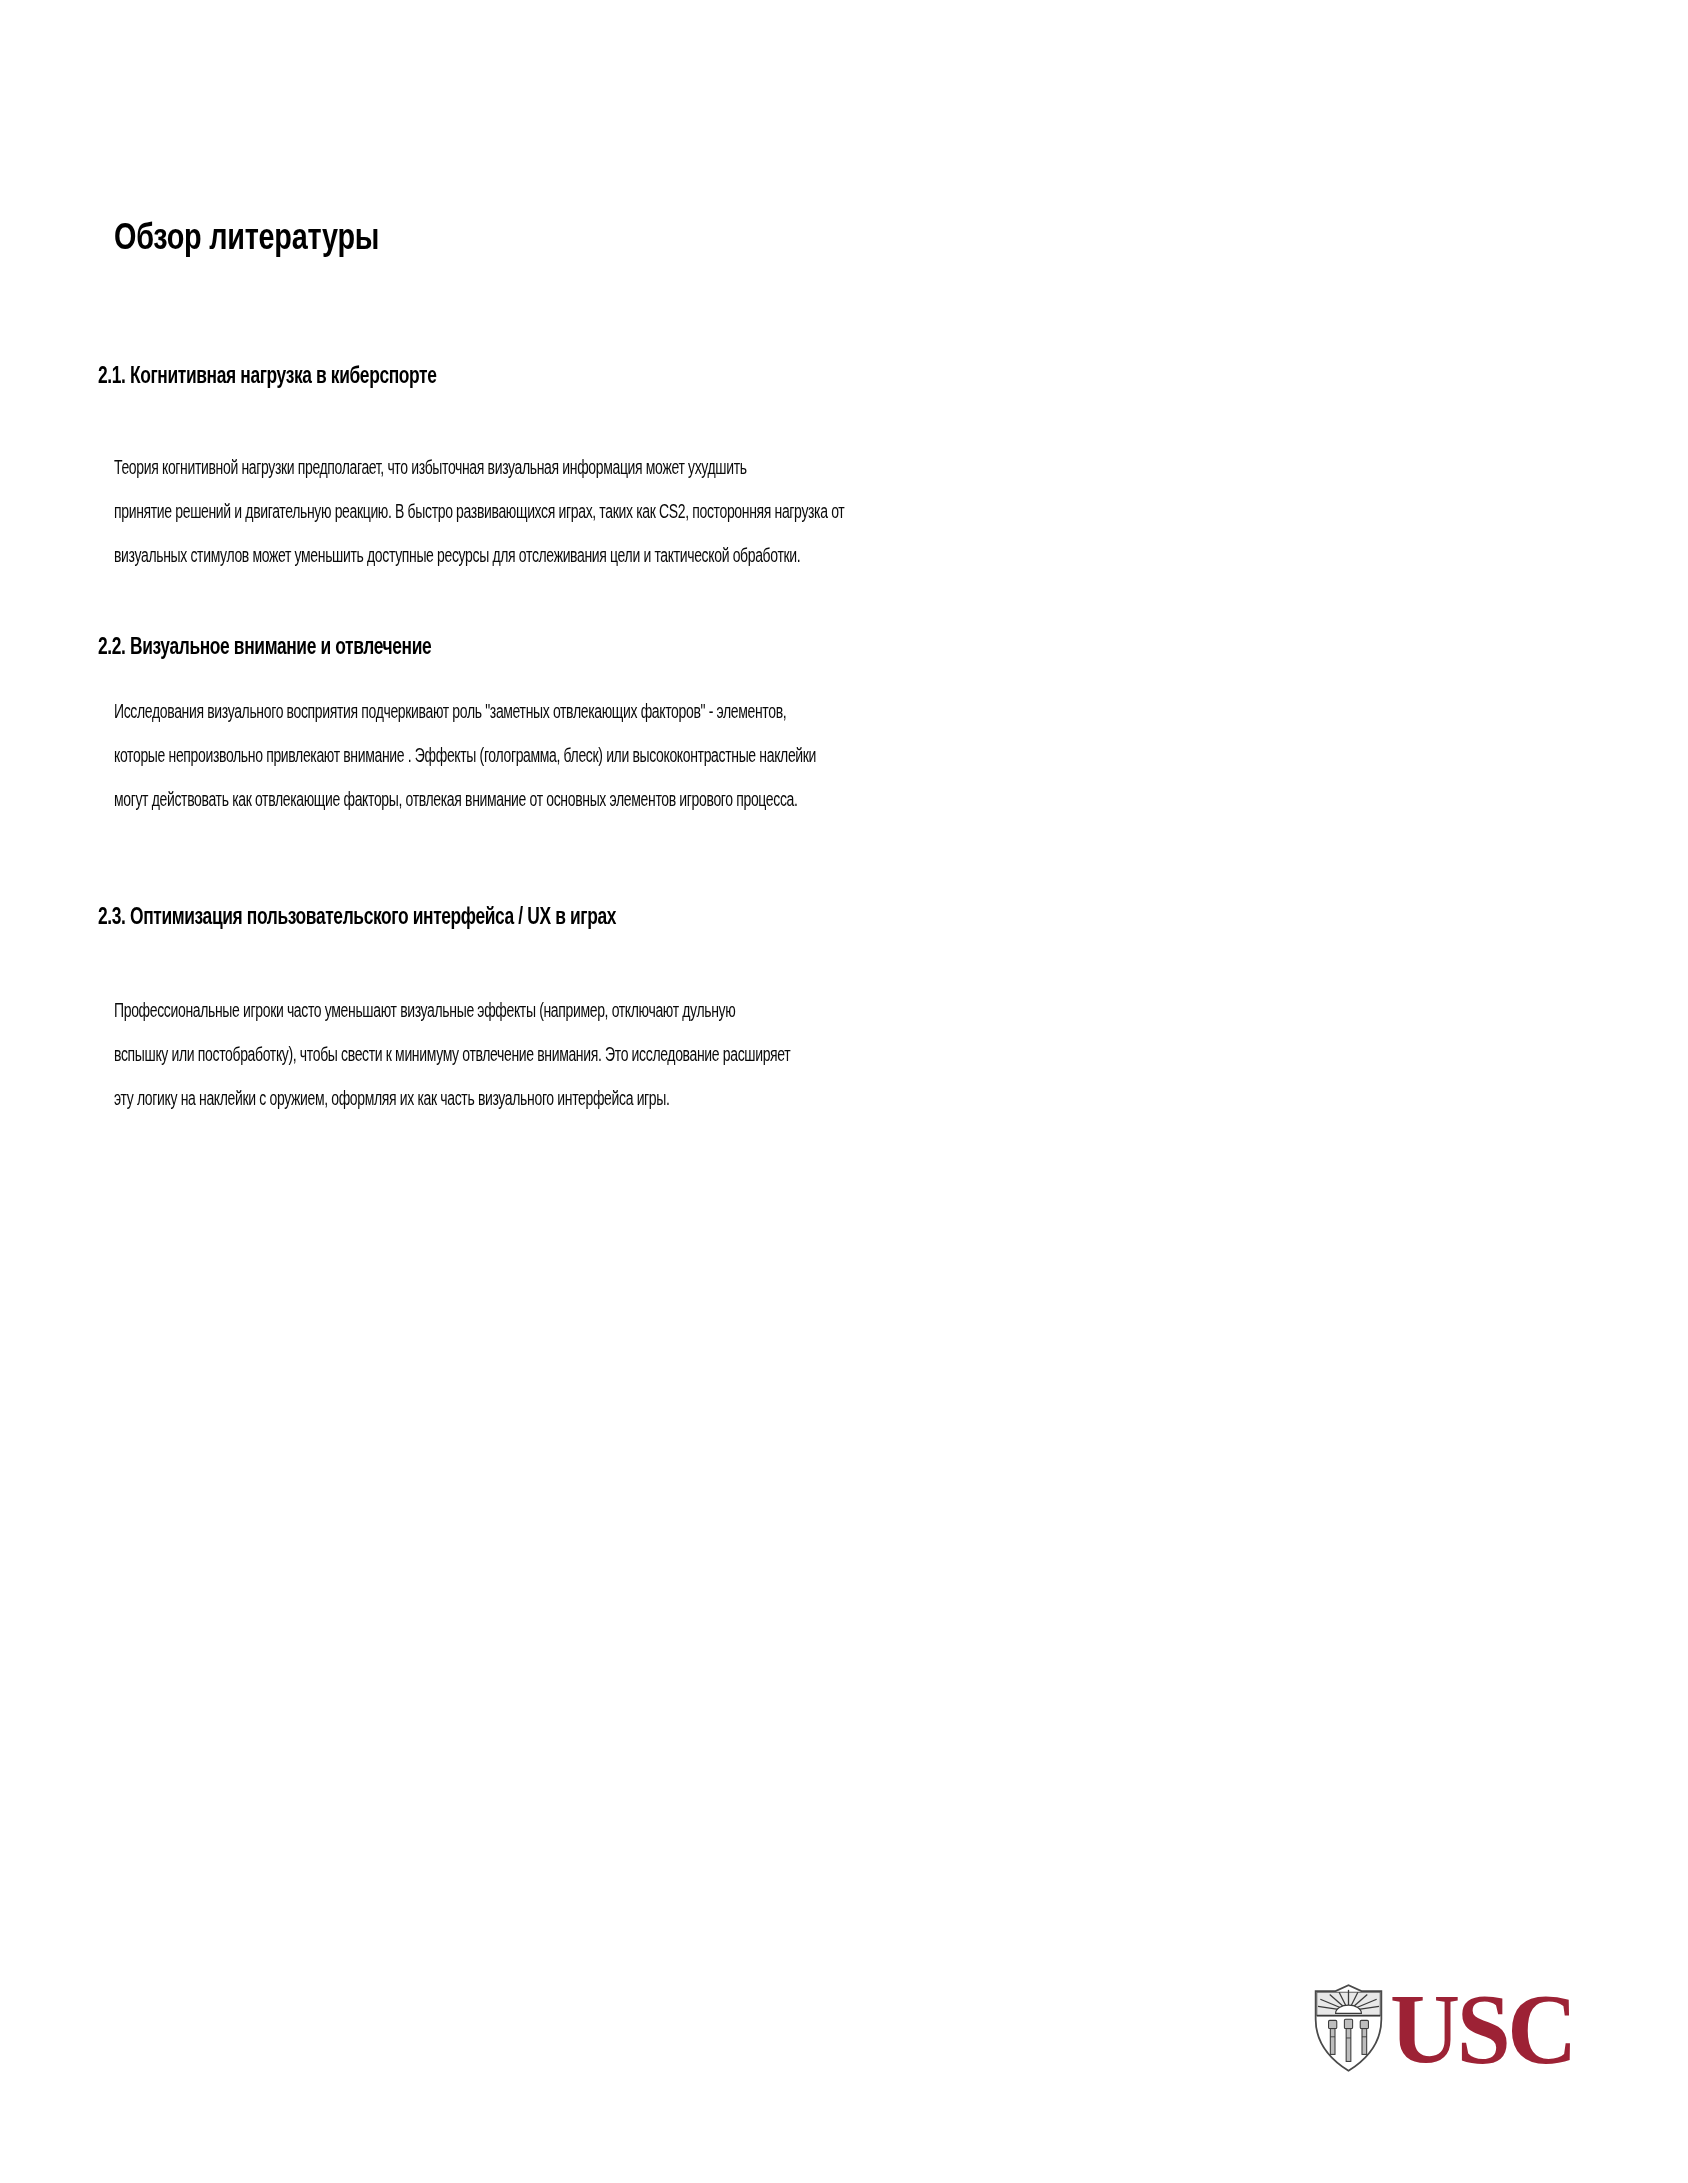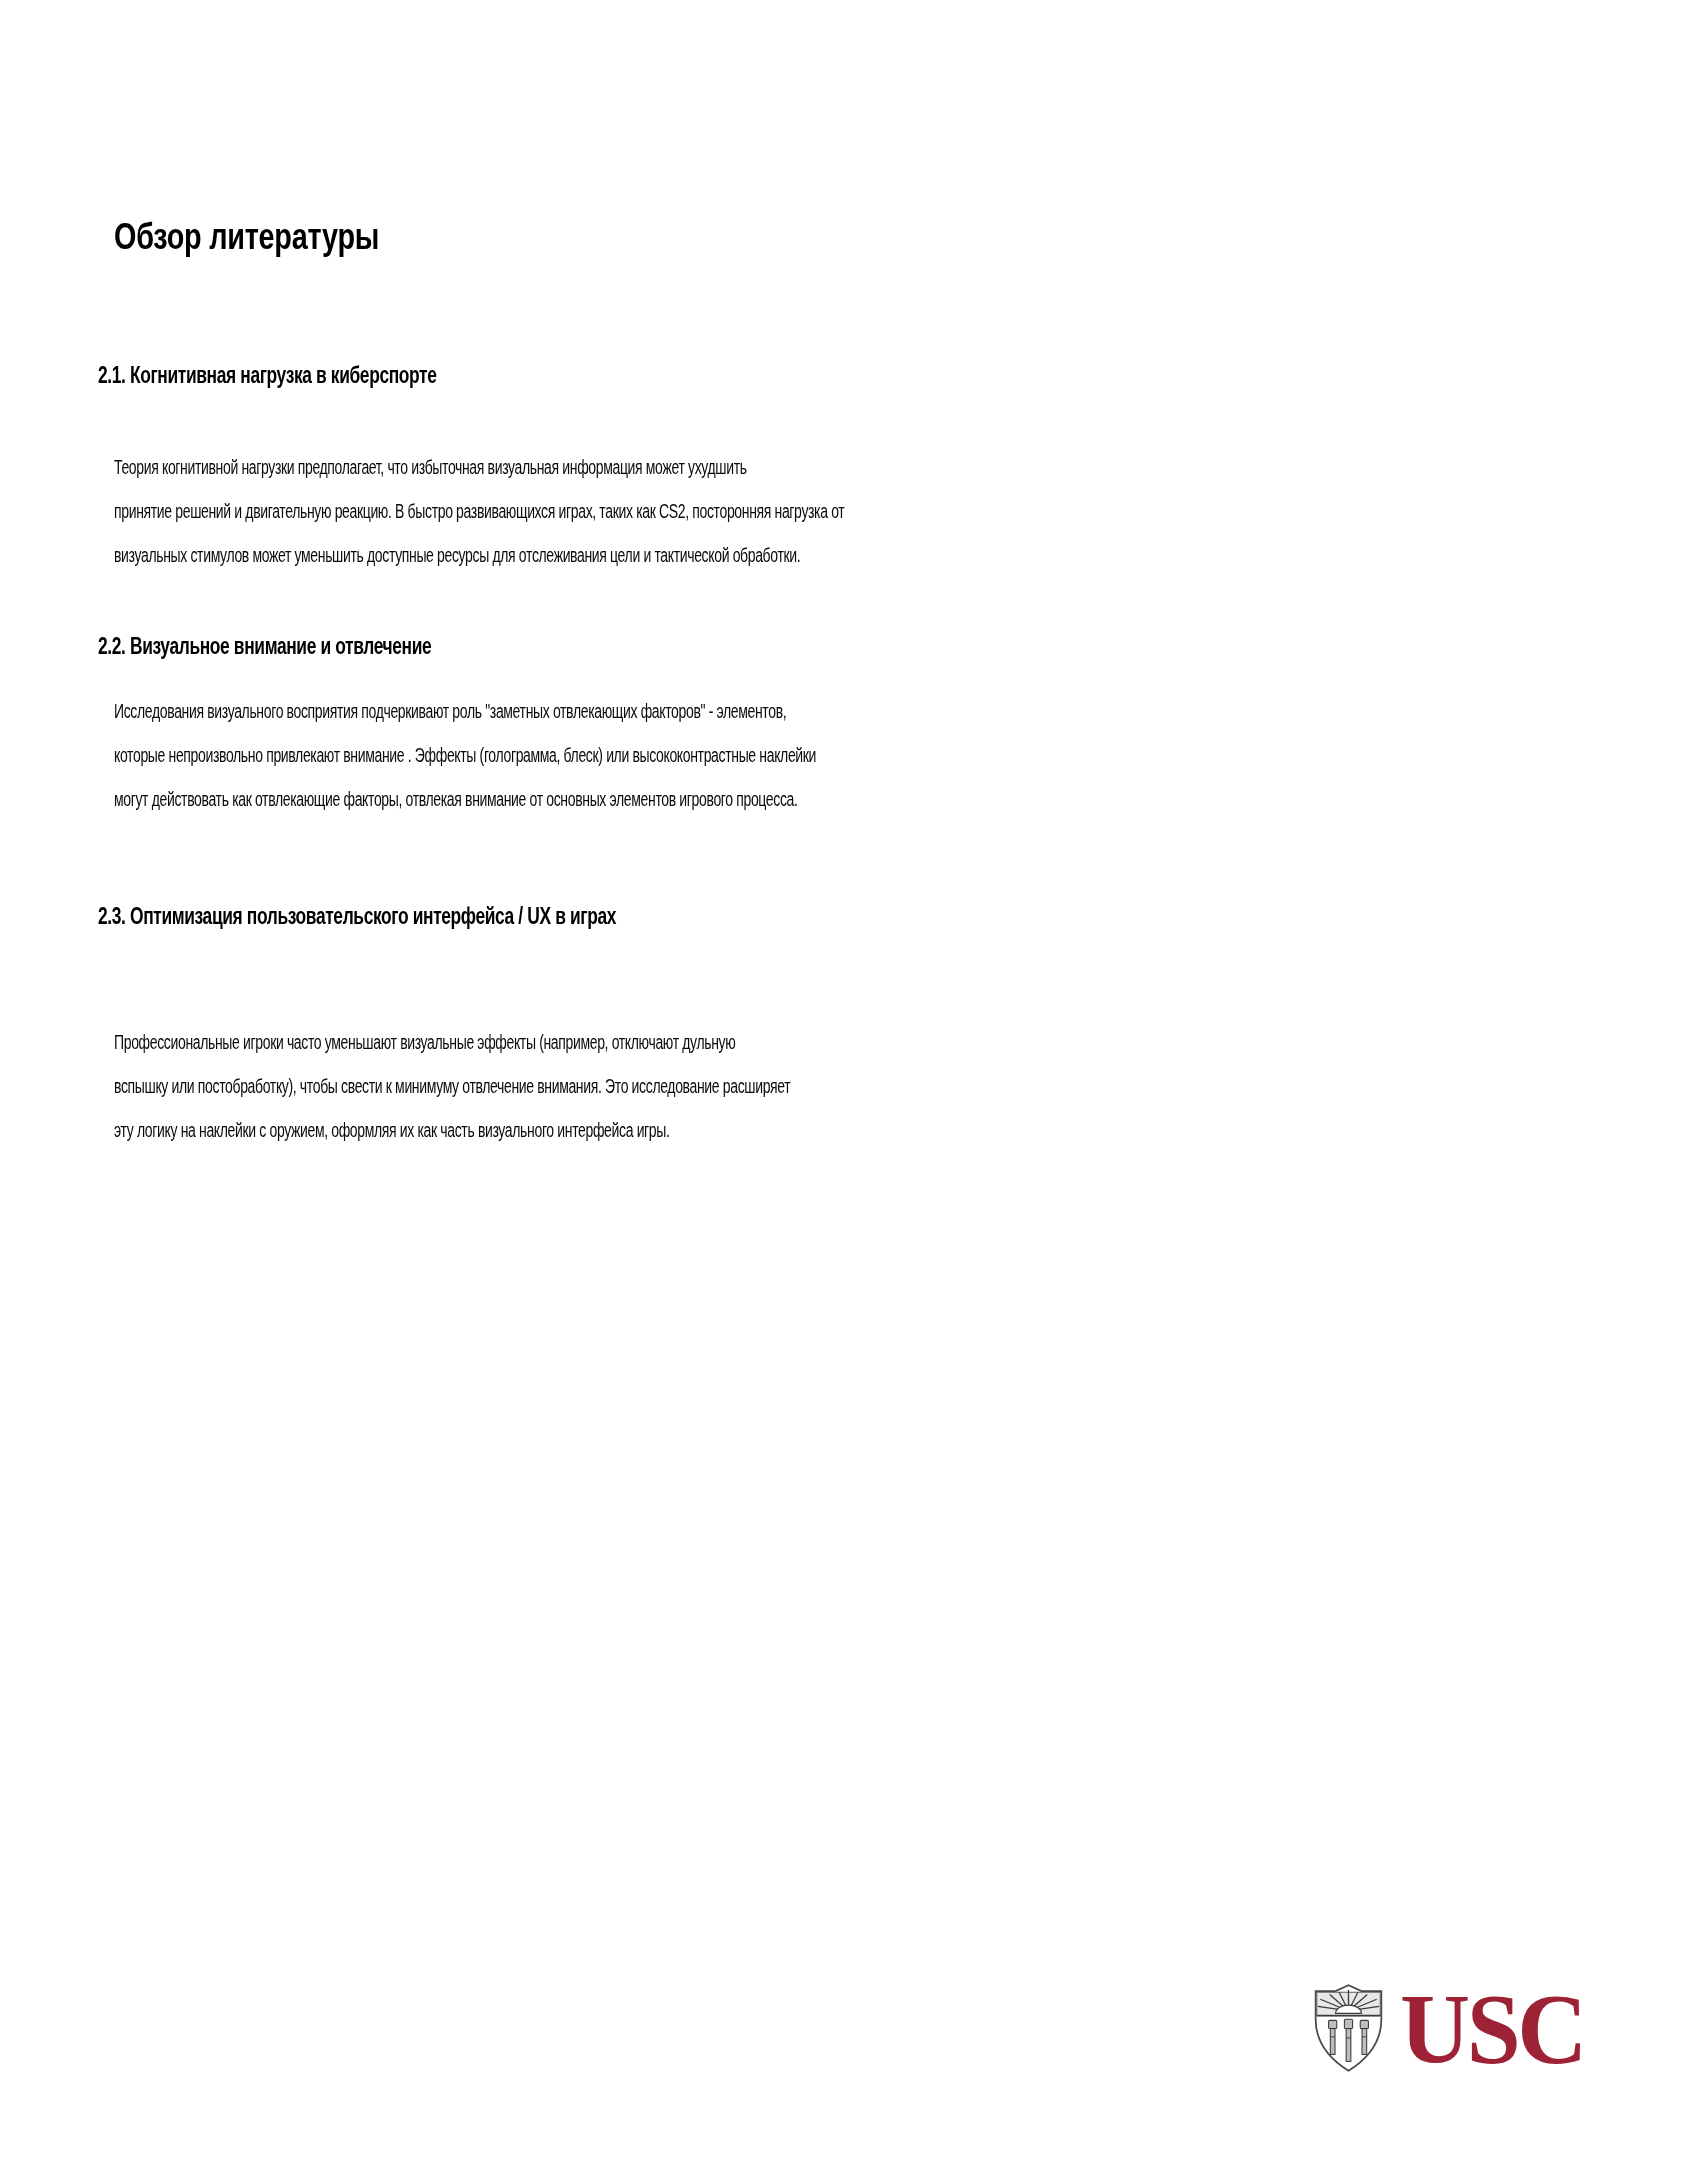--- a/index.html
+++ b/index.html
@@ -58,21 +58,21 @@
       transform-origin: left top;
       letter-spacing: -0.5px;
       color: #0a0a0a;
     }
     .logo {
       position: absolute;
       left: 1313px;
       top: 1983px;
       display: flex;
       align-items: center;
-      gap: 16px;
+      gap: 6px;
     }
     .shield {
       width: 71px;
       height: 88px;
       display: block;
     }
     .wordmark {
       font-family: "Liberation Serif", serif;
       font-weight: bold;
       font-size: 99px;
@@ -103,21 +103,21 @@
     <h2 class="section-heading" style="top:632px;">2.2. Визуальное внимание и отвлечение</h2>
     <p class="paragraph" style="top:673px;">
       <span class="para-line">Исследования визуального восприятия подчеркивают роль "заметных отвлекающих факторов" - элементов,</span>
       <span class="para-line">которые непроизвольно привлекают внимание . Эффекты (голограмма, блеск) или высококонтрастные наклейки</span>
       <span class="para-line">могут действовать как отвлекающие факторы, отвлекая внимание от основных элементов игрового процесса.</span>
     </p>
   </section>
 
   <section>
     <h2 class="section-heading" style="top:902px;">2.3. Оптимизация пользовательского интерфейса / UX в играх</h2>
-    <p class="paragraph" style="top:1004px;">
+    <p class="paragraph" style="top:972px;">
       <span class="para-line">Профессиональные игроки часто уменьшают визуальные эффекты (например, отключают дульную</span>
       <span class="para-line">вспышку или постобработку), чтобы свести к минимуму отвлечение внимания. Это исследование расширяет</span>
       <span class="para-line">эту логику на наклейки с оружием, оформляя их как часть визуального интерфейса игры.</span>
     </p>
   </section>
 
   <div class="logo">
     <svg class="shield" viewBox="0 0 120 150" xmlns="http://www.w3.org/2000/svg">
 
       <path d="M4 12 L38 12 L60 2 L82 12 L116 12 L116 60 C116 100 92 128 60 148 C28 128 4 100 4 60 Z" fill="#ffffff" stroke="#4a4a4a" stroke-width="3"></path>

